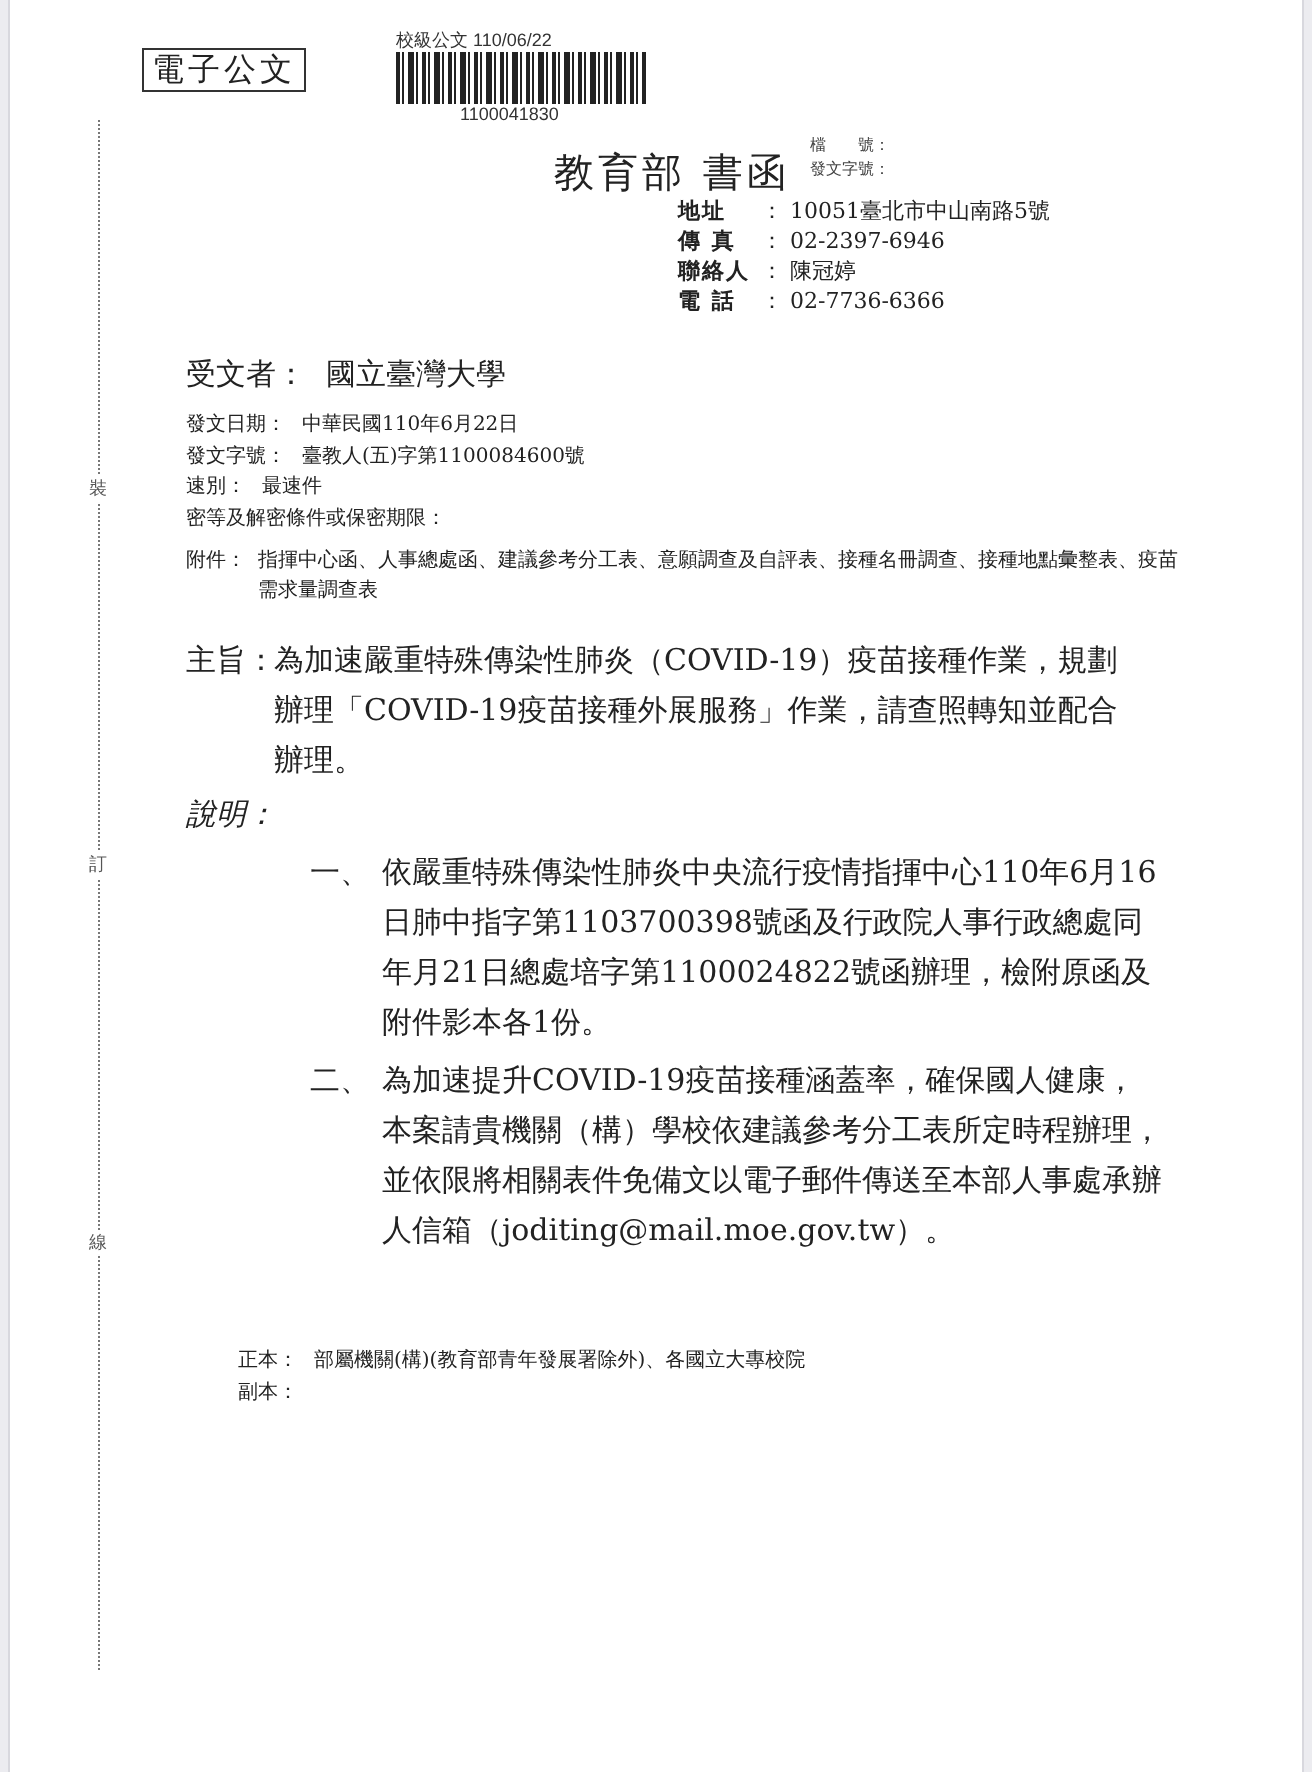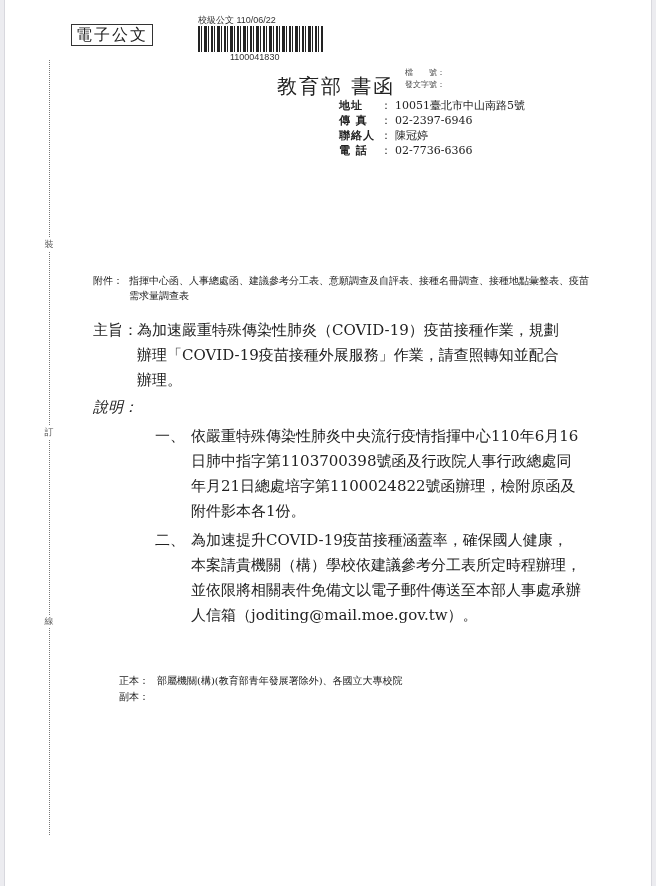--- a/index.html
+++ b/index.html
@@ -76,21 +76,30 @@
   </div>
 
   <div class="abs title">教育部 書函</div>
   <div class="abs contact">
     <div><span class="lbl">地址</span><span class="sep">：</span><span>10051臺北市中山南路5號</span></div>
     <div><span class="lbl">傳 真</span><span class="sep">：</span><span>02-2397-6946</span></div>
     <div><span class="lbl">聯絡人</span><span class="sep">：</span><span>陳冠婷</span></div>
     <div><span class="lbl">電 話</span><span class="sep">：</span><span>02-7736-6366</span></div>
   </div>
 
+  <div class="abs recipient">
+    <span class="lbl">受文者：</span><span>國立臺灣大學</span>
+  </div>
 
+  <div class="abs meta">
+    <div><span class="lbl">發文日期：</span><span>中華民國110年6月22日</span></div>
+    <div><span class="lbl">發文字號：</span><span>臺教人(五)字第1100084600號</span></div>
+    <div><span class="lbl">速別：</span><span>最速件</span></div>
+    <div><span class="lbl">密等及解密條件或保密期限：</span><span></span></div>
+  </div>
 
   <div class="abs attach">
     <span class="lbl">附件：</span>
     <span class="val">指揮中心函、人事總處函、建議參考分工表、意願調查及自評表、接種名冊調查、接種地點彙整表、疫苗需求量調查表</span>
   </div>
 
   <div class="abs subject">
     <span class="lbl">主旨：</span>
     <span class="val">為加速嚴重特殊傳染性肺炎（COVID-19）疫苗接種作業，規劃辦理「COVID-19疫苗接種外展服務」作業，請查照轉知並配合辦理。</span>
   </div>

